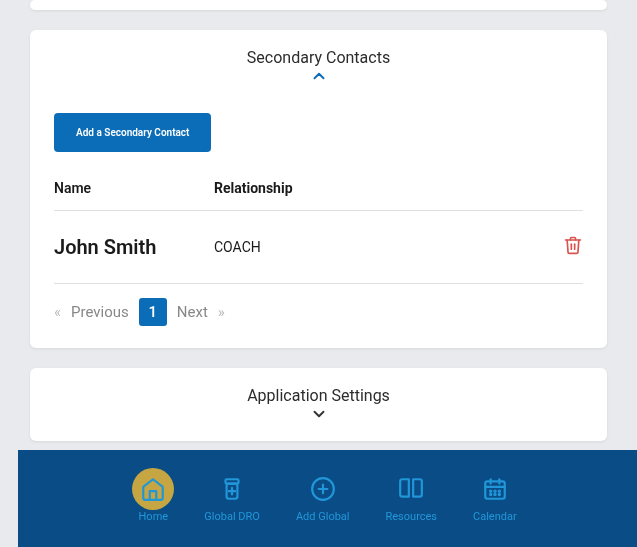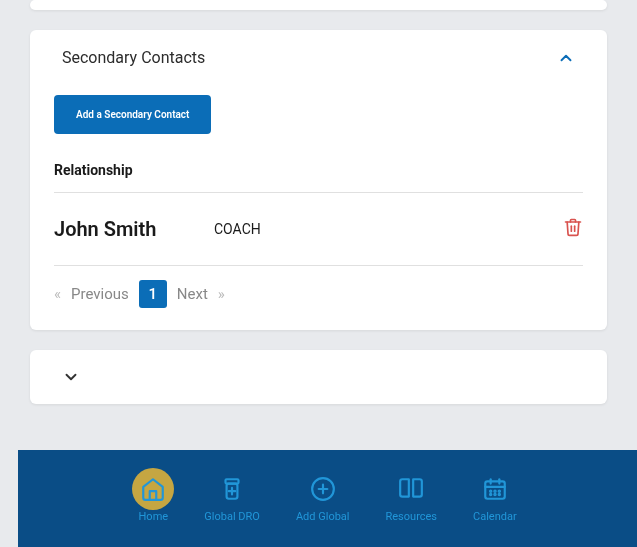--- a/index.html
+++ b/index.html
@@ -5,21 +5,21 @@
   * { box-sizing: border-box; margin: 0; padding: 0; font-family: -apple-system, BlinkMacSystemFont, "Segoe UI", Roboto, sans-serif; }
   body { width: 637px; height: 547px; background: #e8eaed; overflow: hidden; position: relative; }
 
   .scroll-area { position: absolute; top: 0; left: 0; right: 0; bottom: 97px; overflow-y: auto; padding: 0 30px 0 30px; }
   .scroll-area::-webkit-scrollbar { width: 14px; }
   .scroll-area::-webkit-scrollbar-track { background: #f1f1f1; }
   .scroll-area::-webkit-scrollbar-thumb { background: #a0a0a0; border-radius: 4px; border: 3px solid #f1f1f1; }
 
   .card { background: #fff; border-radius: 6px; margin-bottom: 20px; box-shadow: 0 1px 3px rgba(0,0,0,0.08); }
   .card-stub { height: 10px; }
-  .card-header { display: flex; justify-content: space-between; align-items: center; padding: 18px 32px; cursor: pointer; }
+  .card-header { display: flex; justify-content: space-between; align-items: center; padding: 18px 12px; cursor: pointer; flex-direction: column; }
   .card-title { font-size: 16px; color: #2c2c2c; font-weight: 400; }
   .chevron { width: 18px; height: 18px; display: flex; align-items: center; justify-content: center; }
 
   .card-body { padding: 10px 24px 20px; }
   .add-btn { background: #0b6db7; color: #fff; border: none; border-radius: 4px; padding: 14px 22px; font-size: 10px; font-weight: 600; cursor: pointer; margin-bottom: 28px; }
 
   .contact-headers { display: flex; padding: 0 0 14px 0; border-bottom: 1px solid #e0e0e0; }
   .col-name { width: 160px; font-size: 14px; font-weight: 600; color: #1a1a1a; }
   .col-rel  { flex: 1; font-size: 14px; font-weight: 700; color: #1a1a1a; }
   .col-act  { width: 40px; }
@@ -57,20 +57,21 @@
       <span class="chevron">
         <svg width="18" height="18" viewBox="0 0 24 24" fill="none" stroke="#0b6db7" stroke-width="2.5" stroke-linecap="round" stroke-linejoin="round">
             <polyline points="18 15 12 9 6 15"></polyline>
           </svg>
       </span>
     </div>
     <div class="card-body">
       <button class="add-btn">Add a Secondary Contact</button>
 
       <div class="contact-headers">
+        <div class="col-name">Name</div>
         <div class="col-rel">Relationship</div>
         <div class="col-act"></div>
       </div>
 
       <div class="contact-row">
         <div class="row-name">John Smith</div>
         <div class="row-rel">COACH</div>
         <div class="row-act">
           <span>
             <svg class="trash-svg" width="20" height="20" viewBox="0 0 24 24" fill="none" stroke-width="2" stroke-linecap="round" stroke-linejoin="round">
@@ -89,20 +90,21 @@
         <span class="pager-link">Previous</span>
         <span class="pager-current">1</span>
         <span class="pager-link">Next</span>
         <span class="pager-chev">»</span>
       </div>
     </div>
   </div>
 
   <div class="card">
     <div class="card-header">
+      <span class="card-title">Application Settings</span>
       <span class="chevron">
         <svg width="18" height="18" viewBox="0 0 24 24" fill="none" stroke="#333" stroke-width="2.5" stroke-linecap="round" stroke-linejoin="round">
             <polyline points="6 9 12 15 18 9"></polyline>
           </svg>
       </span>
     </div>
   </div>
 
 </div>
 

